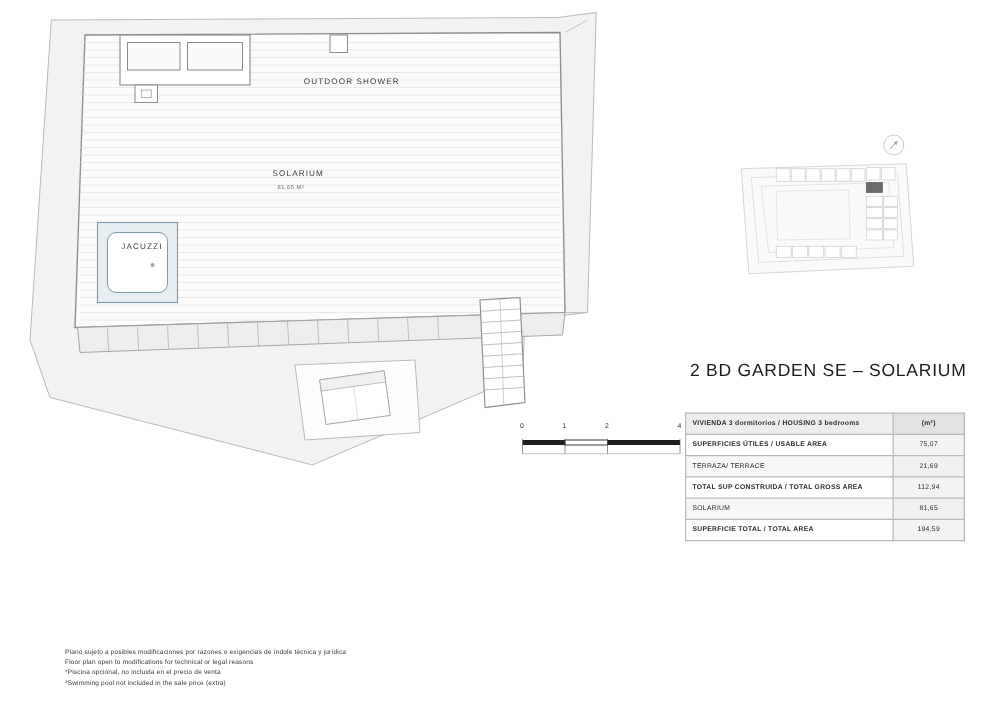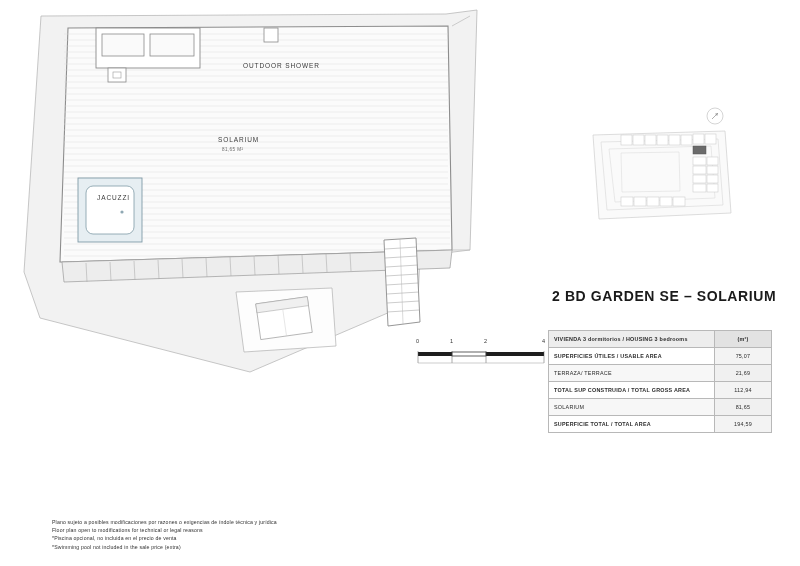--- a/index.html
+++ b/index.html
@@ -41,21 +41,21 @@
     letter-spacing: 0.4px;
     color: #6a6a6a;
   }
 
   
   #plan-title {
     position: absolute;
     left: 552px;
     top: 288px;
     font-size: 14px;
-    font-weight: bold;
+    font-weight: normal;
     letter-spacing: 0.6px;
     color: #1a1a1a;
     white-space: nowrap;
   }
 
   
   #area-table {
     position: absolute;
     left: 548px;
     top: 330px;

